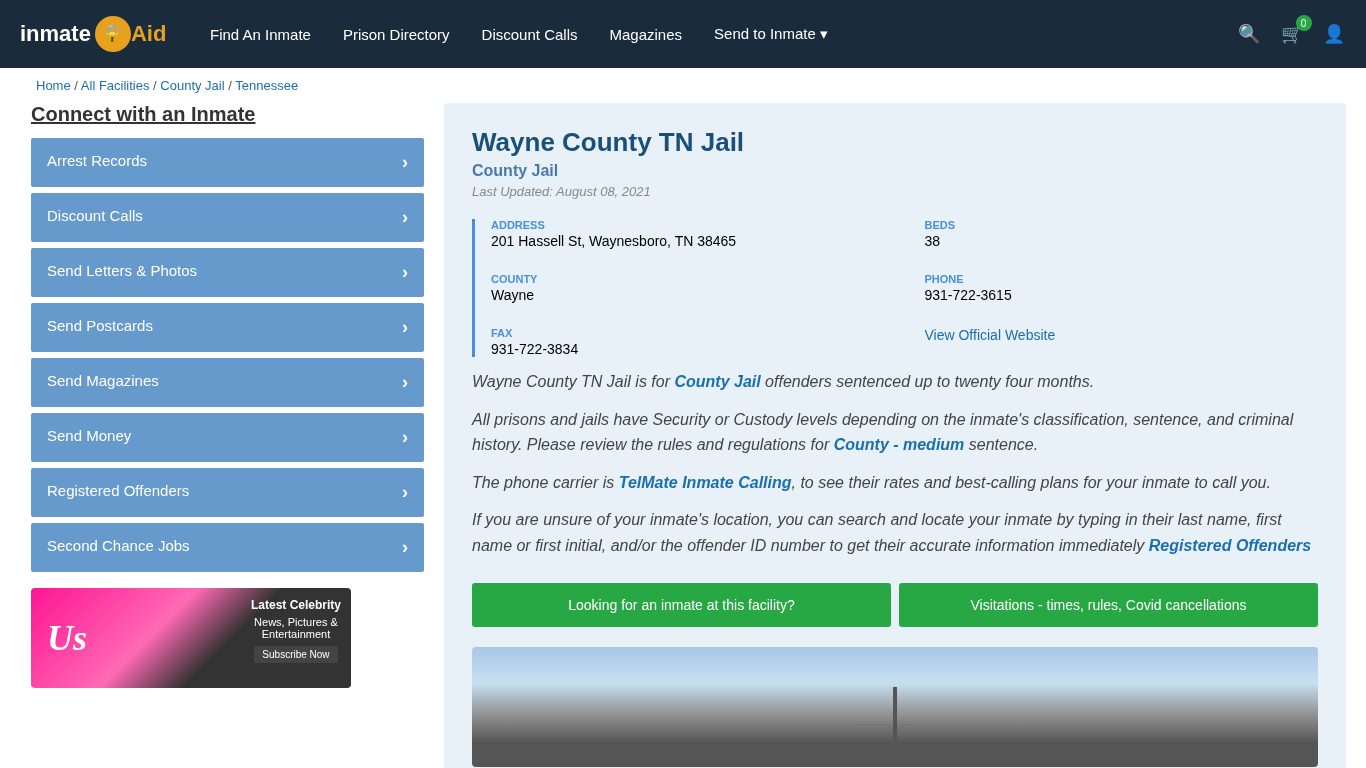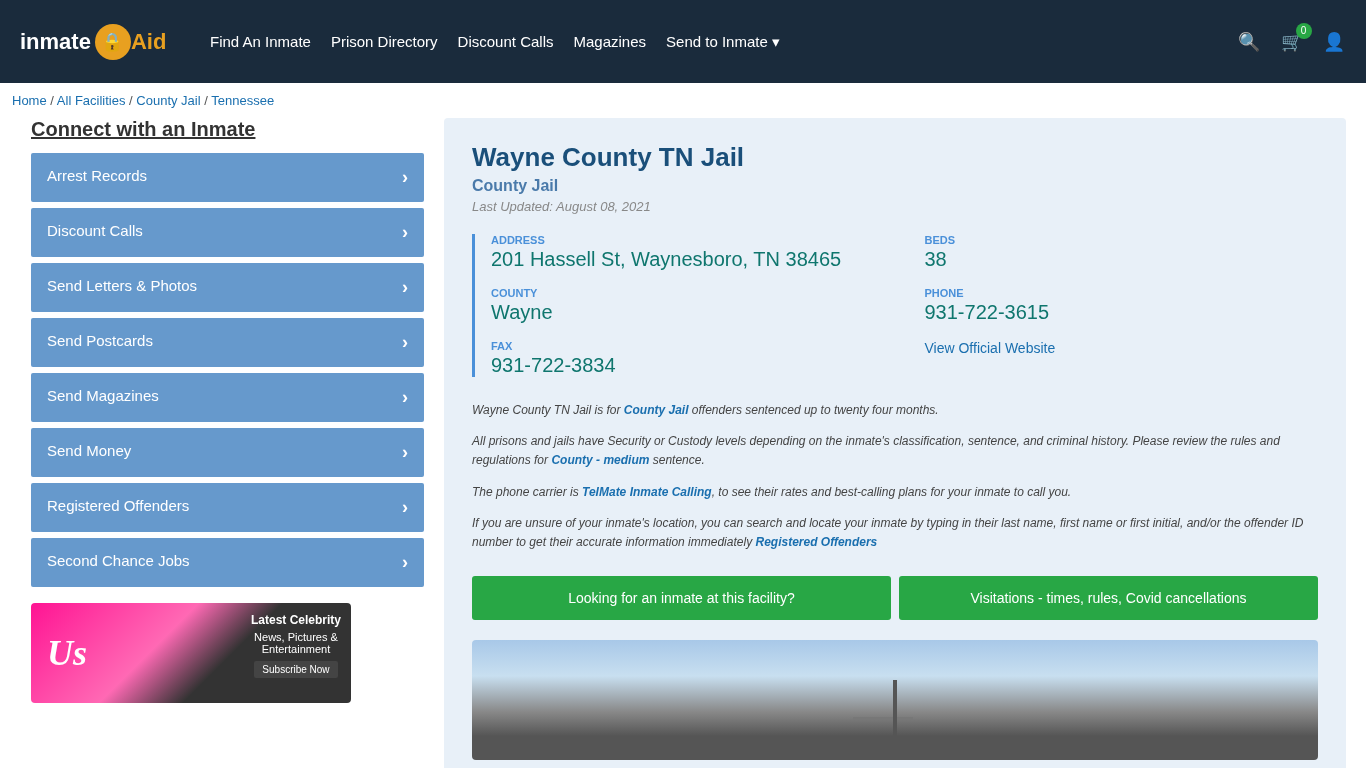--- a/index.html
+++ b/index.html
@@ -1,21 +1,21 @@
 <!DOCTYPE html>
 <html><head>
   <meta charset="utf-8">
   <style>
     * { margin: 0; padding: 0; box-sizing: border-box; }
     body { font-family: Arial, sans-serif; font-size: 14px; color: #333; background: #fff; width: 1366px; }
 
     
     .header {
       background: #1a2b3c;
-      height: 83px;
+      height: 68px;
       display: flex;
       align-items: center;
       padding: 0 20px;
       gap: 30px;
     }
     .logo-area {
       display: flex;
       align-items: center;
       min-width: 160px;
     }
@@ -32,21 +32,21 @@
       display: inline-flex;
       align-items: center;
       justify-content: center;
       color: white;
       font-size: 18px;
       margin-left: 4px;
     }
     .nav {
       display: flex;
       align-items: center;
-      gap: 20px;
+      gap: 32px;
       flex: 1;
     }
     .nav a {
       color: #fff;
       text-decoration: none;
       font-size: 15px;
       white-space: nowrap;
       cursor: pointer;
     }
     .nav .send-inmate {
@@ -75,21 +75,21 @@
       width: 16px;
       height: 16px;
       font-size: 10px;
       display: flex;
       align-items: center;
       justify-content: center;
     }
 
     
     .breadcrumb {
-      padding: 10px 12px;
+      padding: 10px 36px;
       font-size: 13px;
       color: #555;
     }
     .breadcrumb a { color: #1a6faf; text-decoration: none; }
     .breadcrumb span { color: #555; }
 
     
     .main-layout {
       display: flex;
       padding: 0 20px 20px 20px;
@@ -191,43 +191,43 @@
     }
     .facility-updated {
       font-size: 13px;
       color: #888;
       font-style: italic;
       margin-bottom: 20px;
     }
     .info-grid {
       display: grid;
       grid-template-columns: 1fr 1fr;
-      gap: 16px 40px;
+      gap: 24px 40px;
       border-left: 3px solid #4a90d9;
       padding-left: 16px;
-      margin-bottom: 24px;
+      margin-bottom: 12px;
     }
     .info-label {
       font-size: 11px;
       font-weight: bold;
       color: #4a90d9;
       text-transform: uppercase;
       margin-bottom: 2px;
     }
     .info-value {
-      font-size: 20px;
-      color: #0f766e;
+      font-size: 14px;
+      color: #000000;
     }
     .info-link {
       color: #1a6faf;
       text-decoration: none;
       font-size: 14px;
     }
     .description {
-      font-size: 12px;
+      font-size: 16px;
       color: #444;
       margin-bottom: 24px;
     }
     .description p {
       margin-bottom: 12px;
       line-height: 1.6;
       font-style: italic;
     }
     .desc-link {
       color: #1a6faf;

